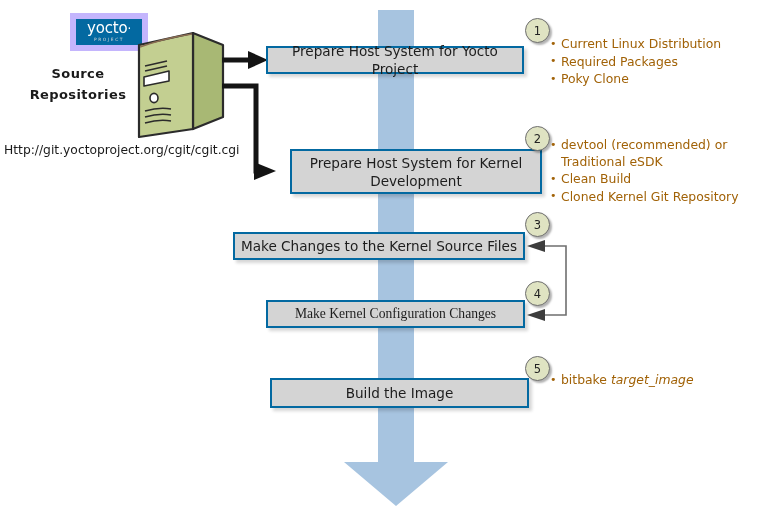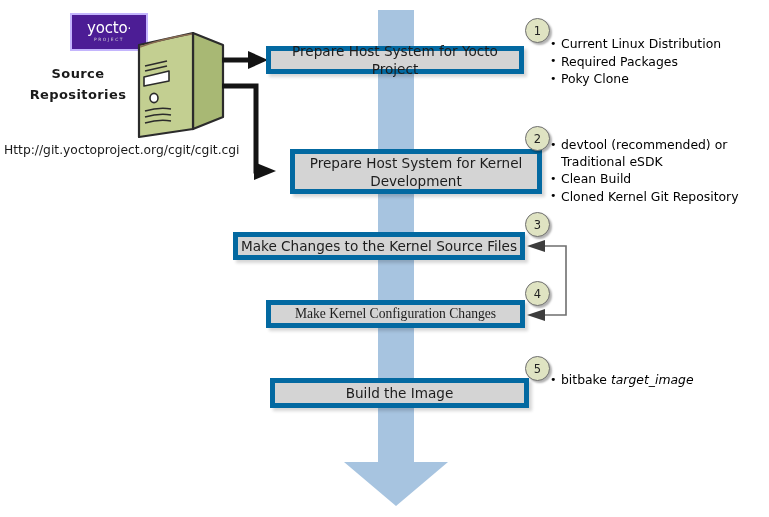--- a/index.html
+++ b/index.html
@@ -39,22 +39,22 @@
     height: 68px;
   }
 
   
   .yocto-logo {
     position: absolute;
     left: 70px;
     top: 13px;
     width: 78px;
     height: 38px;
-    background: #4c1d95;
-    border: 2px solid #c4b5fd;
+    background: #0369a1;
+    border: 6px solid #c4b5fd;
     box-sizing: border-box;
     display: flex;
     flex-direction: column;
     align-items: center;
     justify-content: center;
     line-height: 1;
   }
   .yocto-word {
     color: #ffffff;
     font-size: 15px;
@@ -97,21 +97,21 @@
     left: 131px;
     top: 29px;
     width: 96px;
     height: 111px;
   }
 
   
   .pbox {
     position: absolute;
     background: #d4d4d4;
-    border: 5px solid #0369a1;
+    border: 2px solid #0369a1;
     box-sizing: border-box;
     box-shadow: 3px 3px 3px rgba(0,0,0,0.16);
     display: flex;
     align-items: center;
     justify-content: center;
     text-align: center;
     font-size: 13.6px;
     line-height: 18px;
     color: #1d1d1d;
   }
@@ -144,21 +144,21 @@
   #badge5 { left: 525px; top: 356px; }
 
   
   .blist {
     position: absolute;
     margin: 0;
     padding: 0;
     list-style: none;
     font-size: 12.4px;
     line-height: 16.5px;
-    color: #000000;
+    color: #a16207;
   }
   .blist li {
     position: relative;
     padding-left: 11px;
     margin: 0 0 1px 0;
     white-space: nowrap;
   }
   .blist li.wrap { white-space: normal; }
   .blist li::before {
     content: "\2022";

